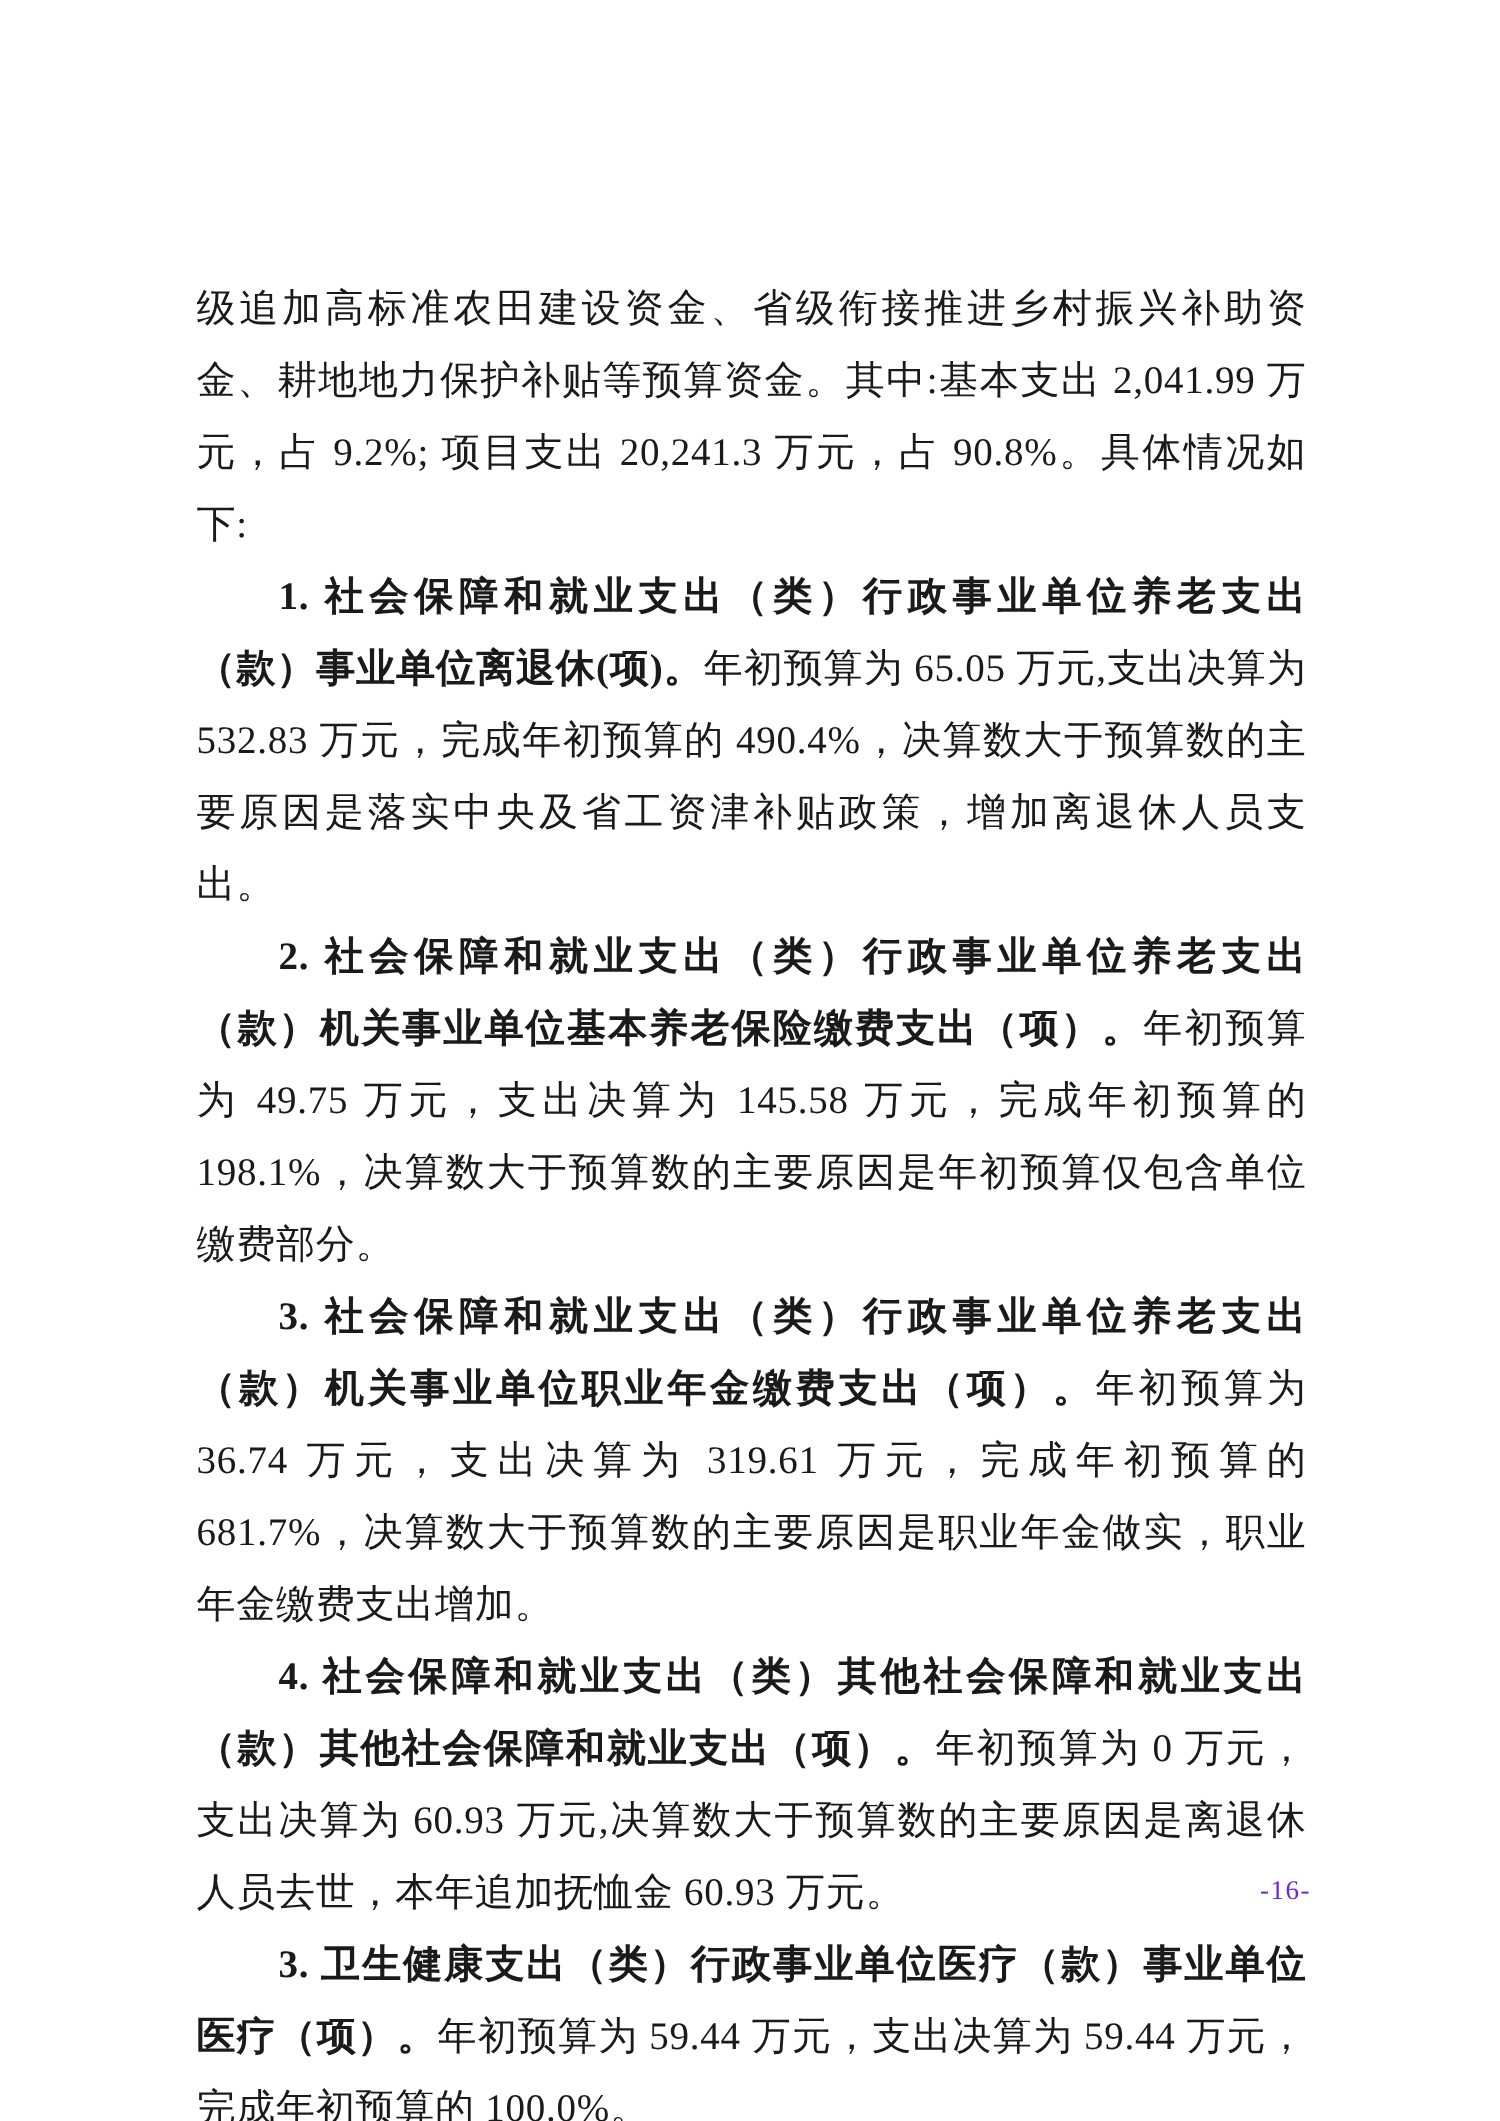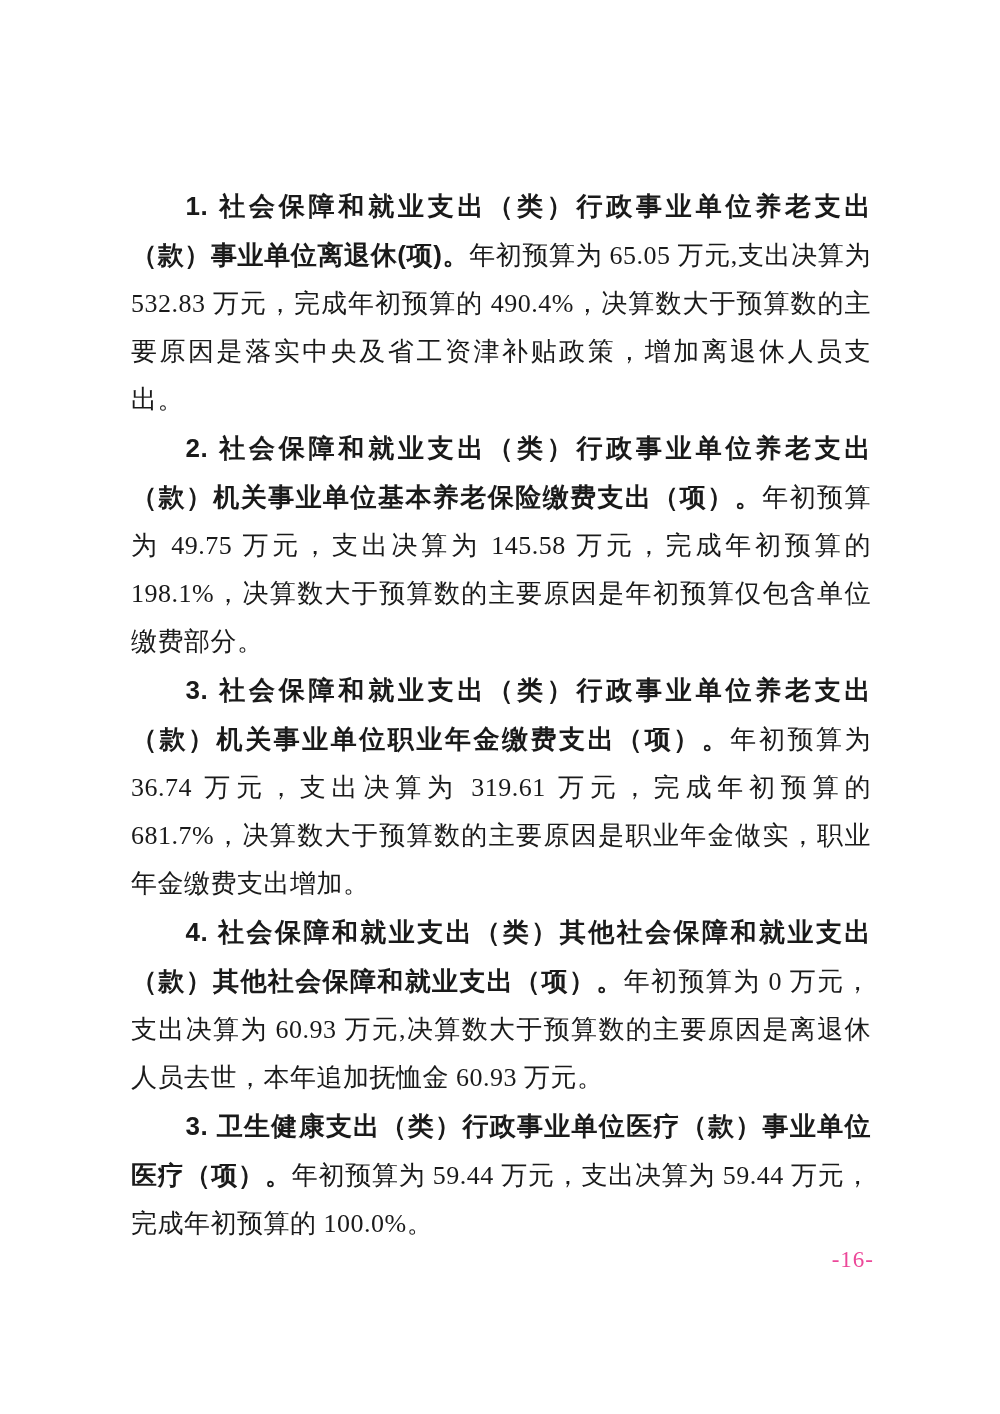--- a/index.html
+++ b/index.html
@@ -31,43 +31,44 @@
   .para {
     margin: 0;
     padding: 0;
     text-indent: 2.1em;
   }
   .para.no-indent {
     text-indent: 0;
   }
   .item-heading {
     font-weight: 700;
-    font-family: Liberation Sans, sans-serif;
+    font-family: Liberation Serif, serif;
     letter-spacing: 0.5px;
   }
   .item-body {
     font-weight: 400;
   }
   .page-number {
     position: absolute;
     top: 1243px;
     right: 126px;
-    font-size: 23px;
+    font-size: 18px;
     line-height: 34px;
     letter-spacing: 1px;
     font-family: "Liberation Serif", "DejaVu Serif", serif;
-    color: #ec4899;
+    color: #6d28d9;
   }
 </style>
 </head>
 <body>
 
 <div class="page">
   <div class="content">
 
+    <p class="para no-indent"><span class="item-body">级追加高标准农田建设资金、省级衔接推进乡村振兴补助资金、耕地地力保护补贴等预算资金。其中:基本支出 2,041.99 万元，占 9.2%; 项目支出 20,241.3 万元，占 90.8%。具体情况如下:</span></p>
 
     <p class="para"><span class="item-heading">1. 社会保障和就业支出（类）行政事业单位养老支出（款）事业单位离退休(项)。</span><span class="item-body">年初预算为 65.05 万元,支出决算为 532.83 万元，完成年初预算的 490.4%，决算数大于预算数的主要原因是落实中央及省工资津补贴政策，增加离退休人员支出。</span></p>
 
     <p class="para"><span class="item-heading">2. 社会保障和就业支出（类）行政事业单位养老支出（款）机关事业单位基本养老保险缴费支出（项）。</span><span class="item-body">年初预算为 49.75 万元，支出决算为 145.58 万元，完成年初预算的 198.1%，决算数大于预算数的主要原因是年初预算仅包含单位缴费部分。</span></p>
 
     <p class="para"><span class="item-heading">3. 社会保障和就业支出（类）行政事业单位养老支出（款）机关事业单位职业年金缴费支出（项）。</span><span class="item-body">年初预算为 36.74 万元，支出决算为 319.61 万元，完成年初预算的 681.7%，决算数大于预算数的主要原因是职业年金做实，职业年金缴费支出增加。</span></p>
 
     <p class="para"><span class="item-heading">4. 社会保障和就业支出（类）其他社会保障和就业支出（款）其他社会保障和就业支出（项）。</span><span class="item-body">年初预算为 0 万元，支出决算为 60.93 万元,决算数大于预算数的主要原因是离退休人员去世，本年追加抚恤金 60.93 万元。</span></p>
 
     <p class="para"><span class="item-heading">3. 卫生健康支出（类）行政事业单位医疗（款）事业单位医疗（项）。</span><span class="item-body">年初预算为 59.44 万元，支出决算为 59.44 万元，完成年初预算的 100.0%。</span></p>

